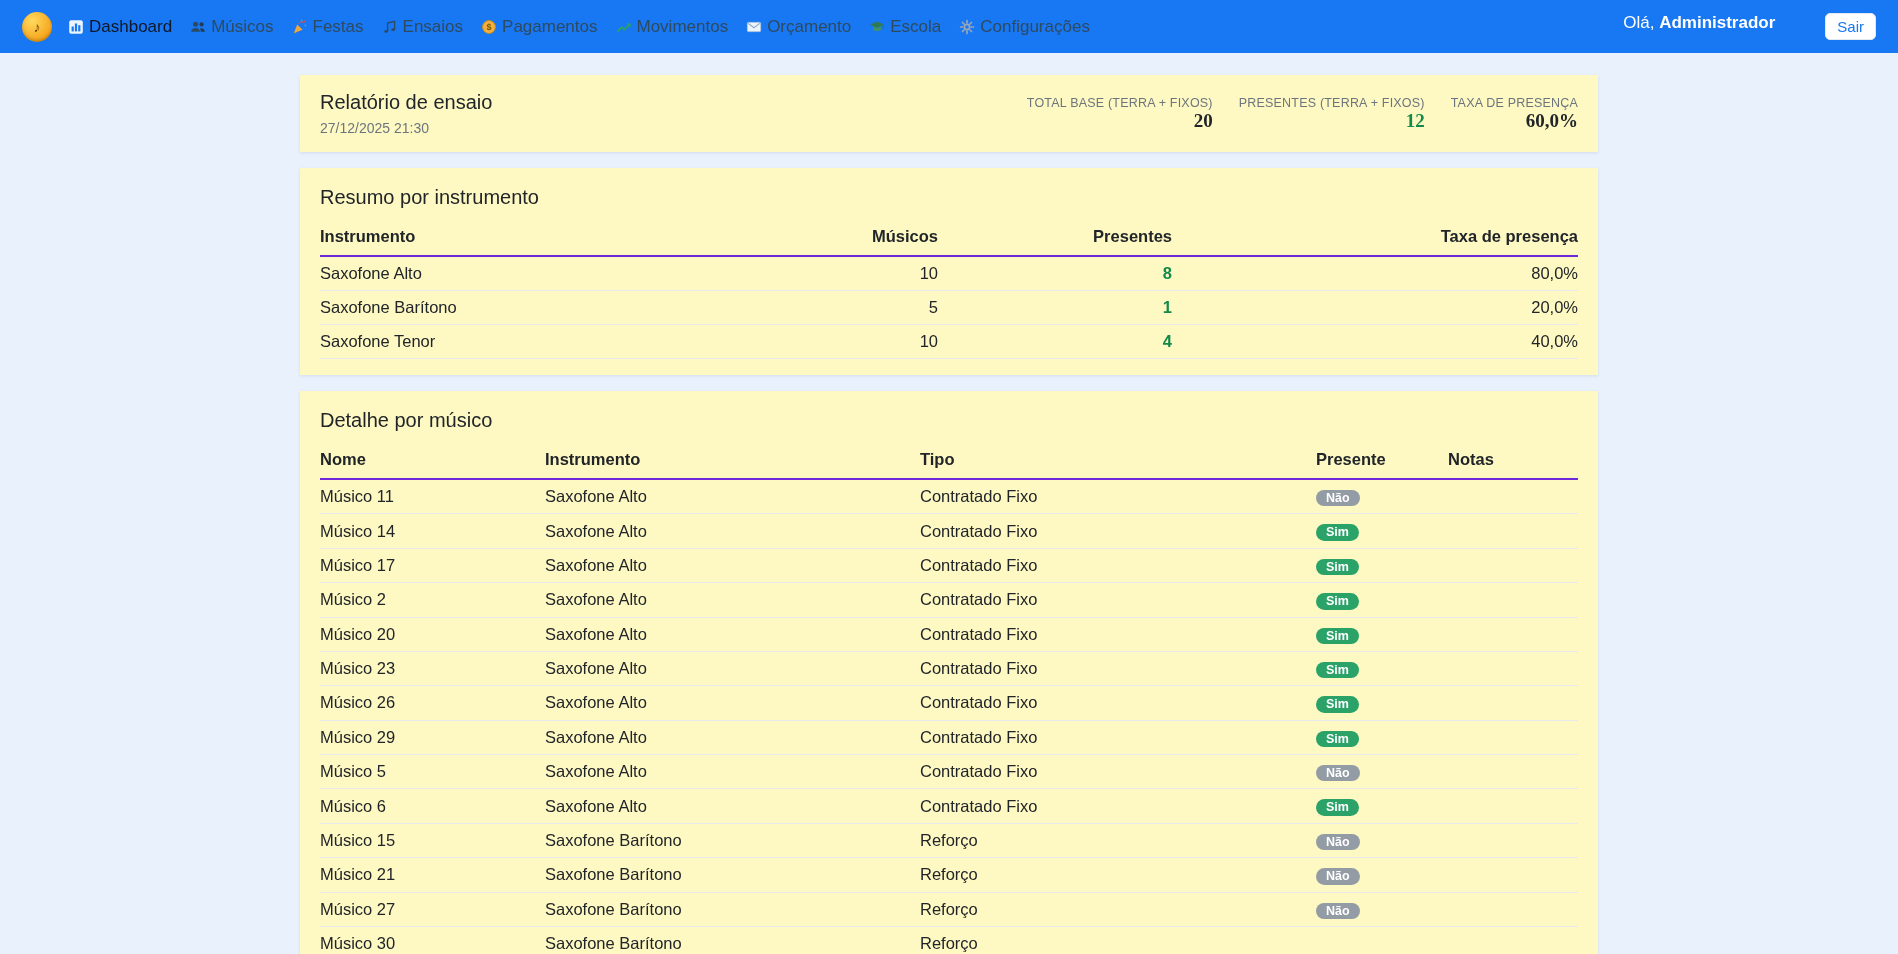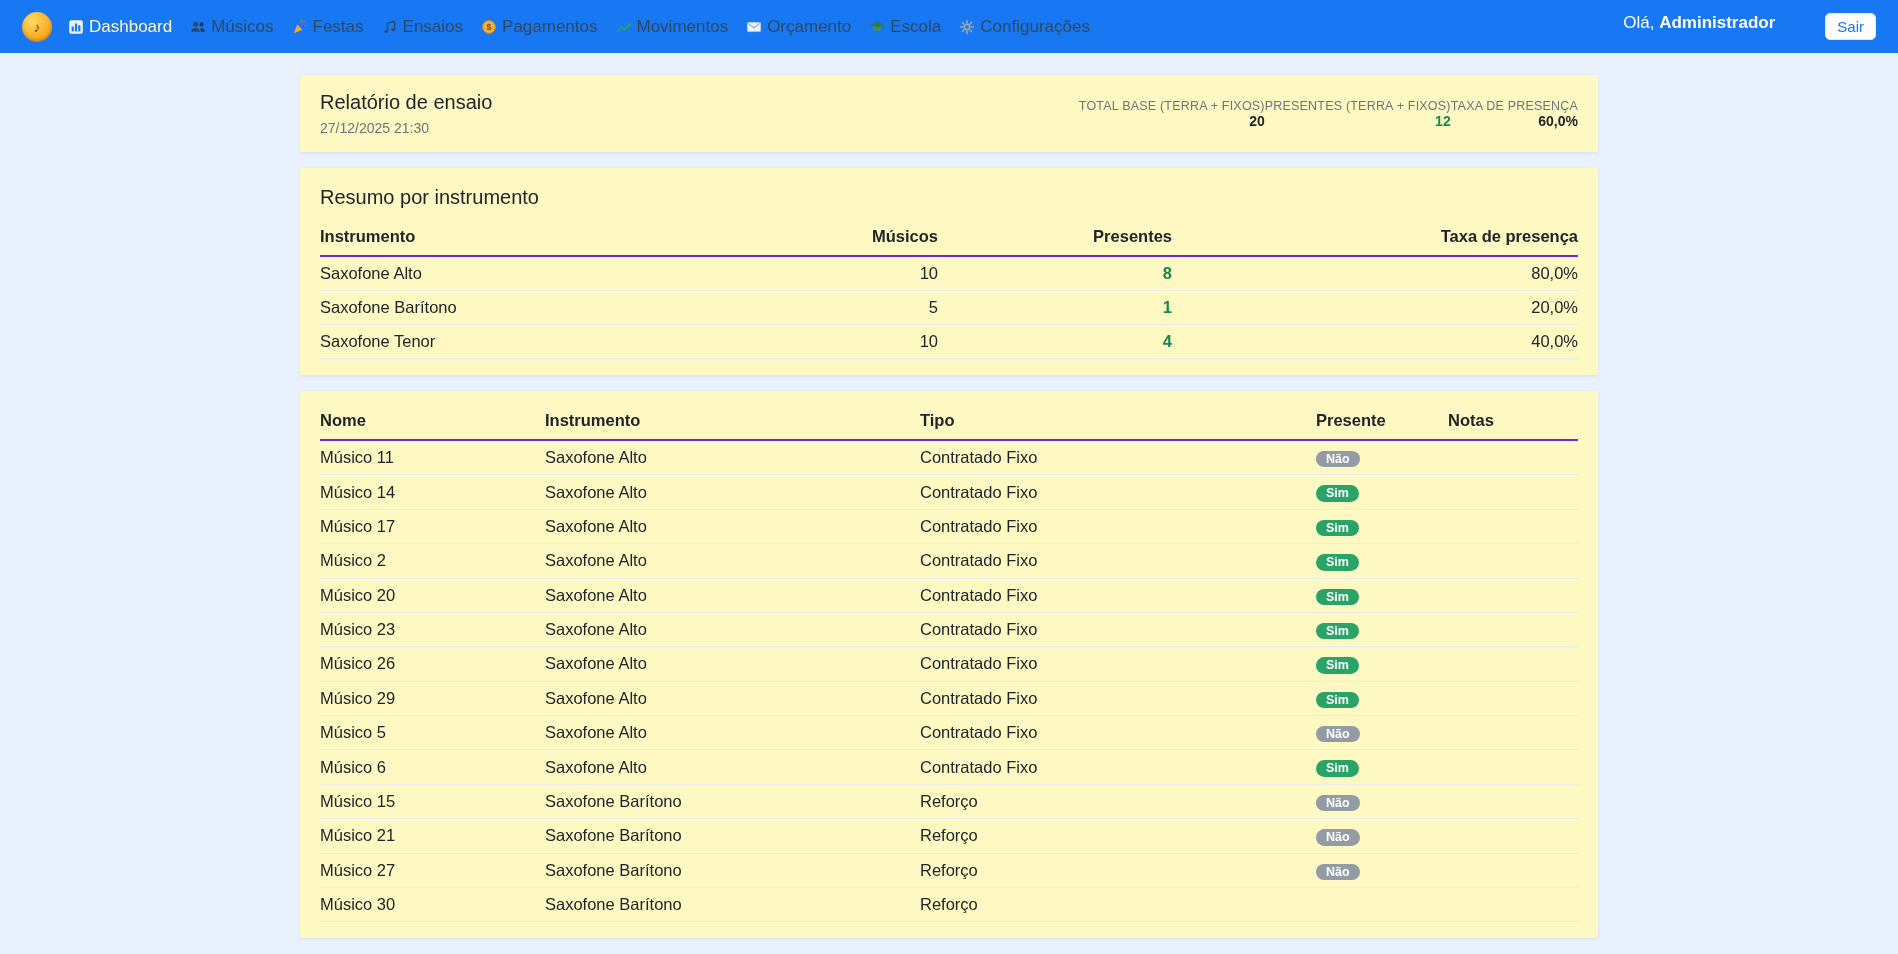--- a/index.html
+++ b/index.html
@@ -20,43 +20,43 @@
     display: flex; align-items: center; justify-content: center;
     color: #6b4300; font-size: 14px; font-weight: bold; flex: 0 0 auto;
     cursor: pointer; box-shadow: inset 0 -2px 3px rgba(0,0,0,.18);
   }
   .nav { display: flex; align-items: center; gap: 18px; margin-left: 16px; }
   .nav-item {
     display: flex; align-items: center; gap: 5px;
     font-size: 17px; color: #2e4a60; text-decoration: none;
     cursor: pointer; white-space: nowrap;
   }
-  .nav-item.active { color: #fef9c3; }
+  .nav-item.active { color: #0f172a; }
   .nav-icon { width: 16px; height: 16px; display: inline-block; }
   .nav-icon svg { display: block; }
   .top-right { margin-left: auto; display: flex; align-items: flex-start; gap: 14px; }
   .greeting { color: #fff; font-size: 17px; white-space: nowrap; }
   .logout-btn {
     background: #fff; color: #1877f2; border: 1px solid #e3e9f2;
     border-radius: 5px; padding: 4px 11px; font-size: 15px;
     font-family: inherit; cursor: pointer; margin-left: 36px;
   }
   .container { width: 1298px; margin: 22px auto 0; }
   .card {
     background: #fef9c3; border-radius: 0;
     box-shadow: 0 1px 3px rgba(23,55,99,.10);
     padding: 16px 20px; margin-bottom: 16px;
   }
   .summary-card { display: flex; justify-content: space-between; align-items: center; }
   .report-title { margin: 0 0 6px; font-size: 20px; font-weight: 400; color: #212529; }
   .report-date { font-size: 14px; color: #6c757d; }
-  .stats { display: flex; align-items: flex-end; }
+  .stats { display: flex; gap: 26px; align-items: flex-end; }
   .stat { text-align: right; }
   .stat-label { font-size: 12.5px; color: #6c757d; letter-spacing: .2px; white-space: nowrap; }
-  .stat-value { font-size: 14px; font-weight: 700; }
+  .stat-value { font-size: 19px; font-weight: 700; font-family: Liberation Serif, serif; }
   .section-title { margin: 2px 0 14px; font-size: 20px; font-weight: 400; color: #212529; }
   table { width: 100%; border-collapse: collapse; table-layout: fixed; }
   th {
     text-align: left; font-size: 16.5px; font-weight: 700;
     padding: 4px 0 9px; border-bottom: 2px solid #6d28d9;
   }
   td {
     font-size: 16.5px; padding: 7px 0;
     border-bottom: 1px solid #e8eaed;
     overflow: hidden; white-space: nowrap;
@@ -238,20 +238,21 @@
             <td>Saxofone Tenor</td>
             <td class="num">10</td>
             <td class="num green">4</td>
             <td class="num">40,0%</td>
           </tr>
         </tbody>
     </table>
   </section>
 
   <section class="card">
+    <h2 class="section-title">Detalhe por músico</h2>
     <table>
       <colgroup>
         <col style="width:225px">
           <col style="width:375px">
           <col style="width:396px">
           <col style="width:132px">
           <col>
       </colgroup>
       <thead>
           <tr>

